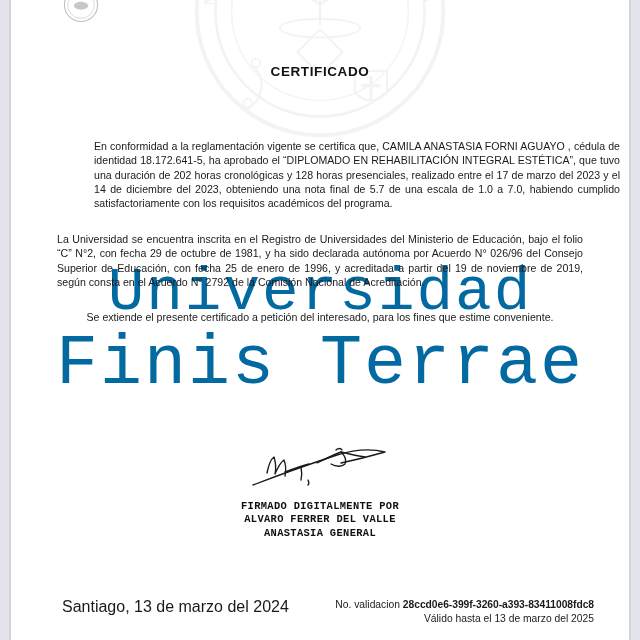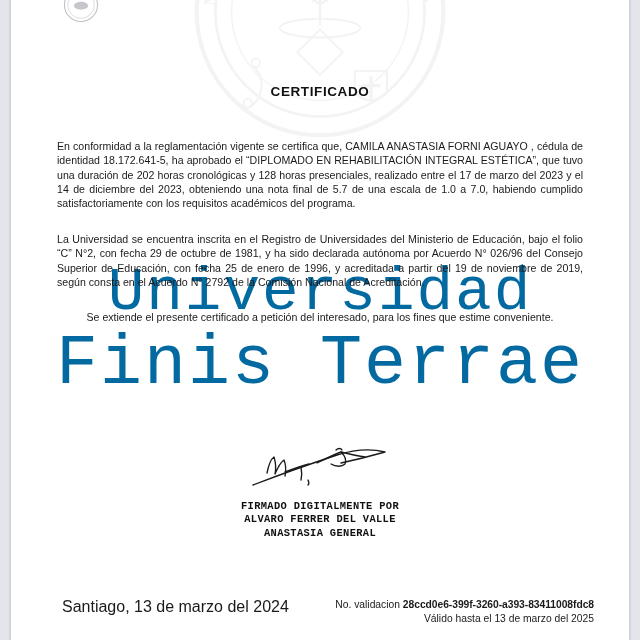--- a/index.html
+++ b/index.html
@@ -62,33 +62,32 @@
   .content { position:relative; z-index:3; }
 
   .title {
     position:absolute;
     left:0; right:0; top:64px;
     text-align:center;
     font-size:13.5px;
     font-weight:bold;
     letter-spacing:0.6px;
     color:#111;
-    margin-top:20px;
   }
 
   .para {
     position:absolute;
     left:46px;
     width:526px;
     text-align:justify;
     font-size:10.6px;
     line-height:14.35px;
     color:#1a1a1a;
   }
-  .para.p1 { top:139px; }
+  .para.p1 { top:139px;margin-left:37px; }
   .para.p2 { top:232px; }
   .para.p3 { top:310px; text-align:center; }
 
   
   .sign-wrap {
     position:absolute;
     left:0; right:0; top:443px;
     text-align:center;
   }
   .sign-svg { display:block; margin:0 auto; }

